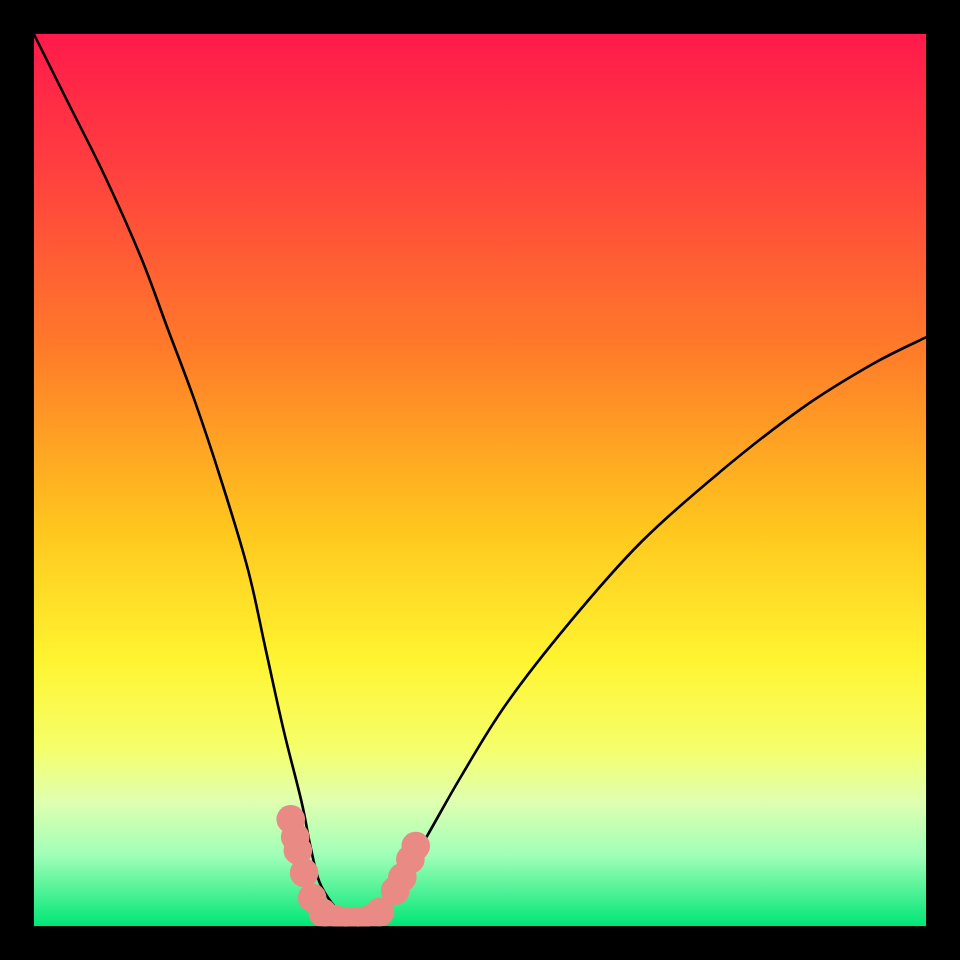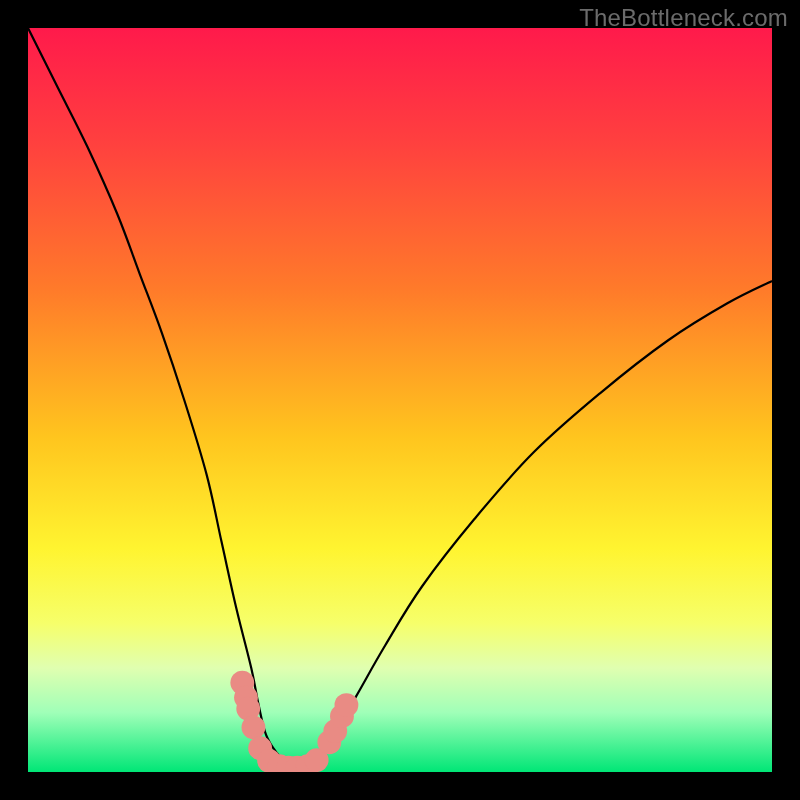--- a/index.html
+++ b/index.html
@@ -40,21 +40,20 @@
   svg {
     display: block;
     width: 744px;
     height: 744px;
   }
 </style>
 </head>
 <body>
 
 <div class="frame">
-  <div class="watermark">TheBottleneck.com</div>
   <div class="plot-area">
     <svg id="chart-svg" viewBox="0 0 100 100" preserveAspectRatio="none">
         <defs>
           <linearGradient id="bg-grad" x1="0" y1="0" x2="0" y2="1">
             <stop offset="0%" stop-color="#ff1a4b"></stop>
             <stop offset="15%" stop-color="#ff3f3f"></stop>
             <stop offset="35%" stop-color="#ff7a2a"></stop>
             <stop offset="55%" stop-color="#ffc51e"></stop>
             <stop offset="70%" stop-color="#fff430"></stop>
             <stop offset="80%" stop-color="#f6ff6a"></stop>

